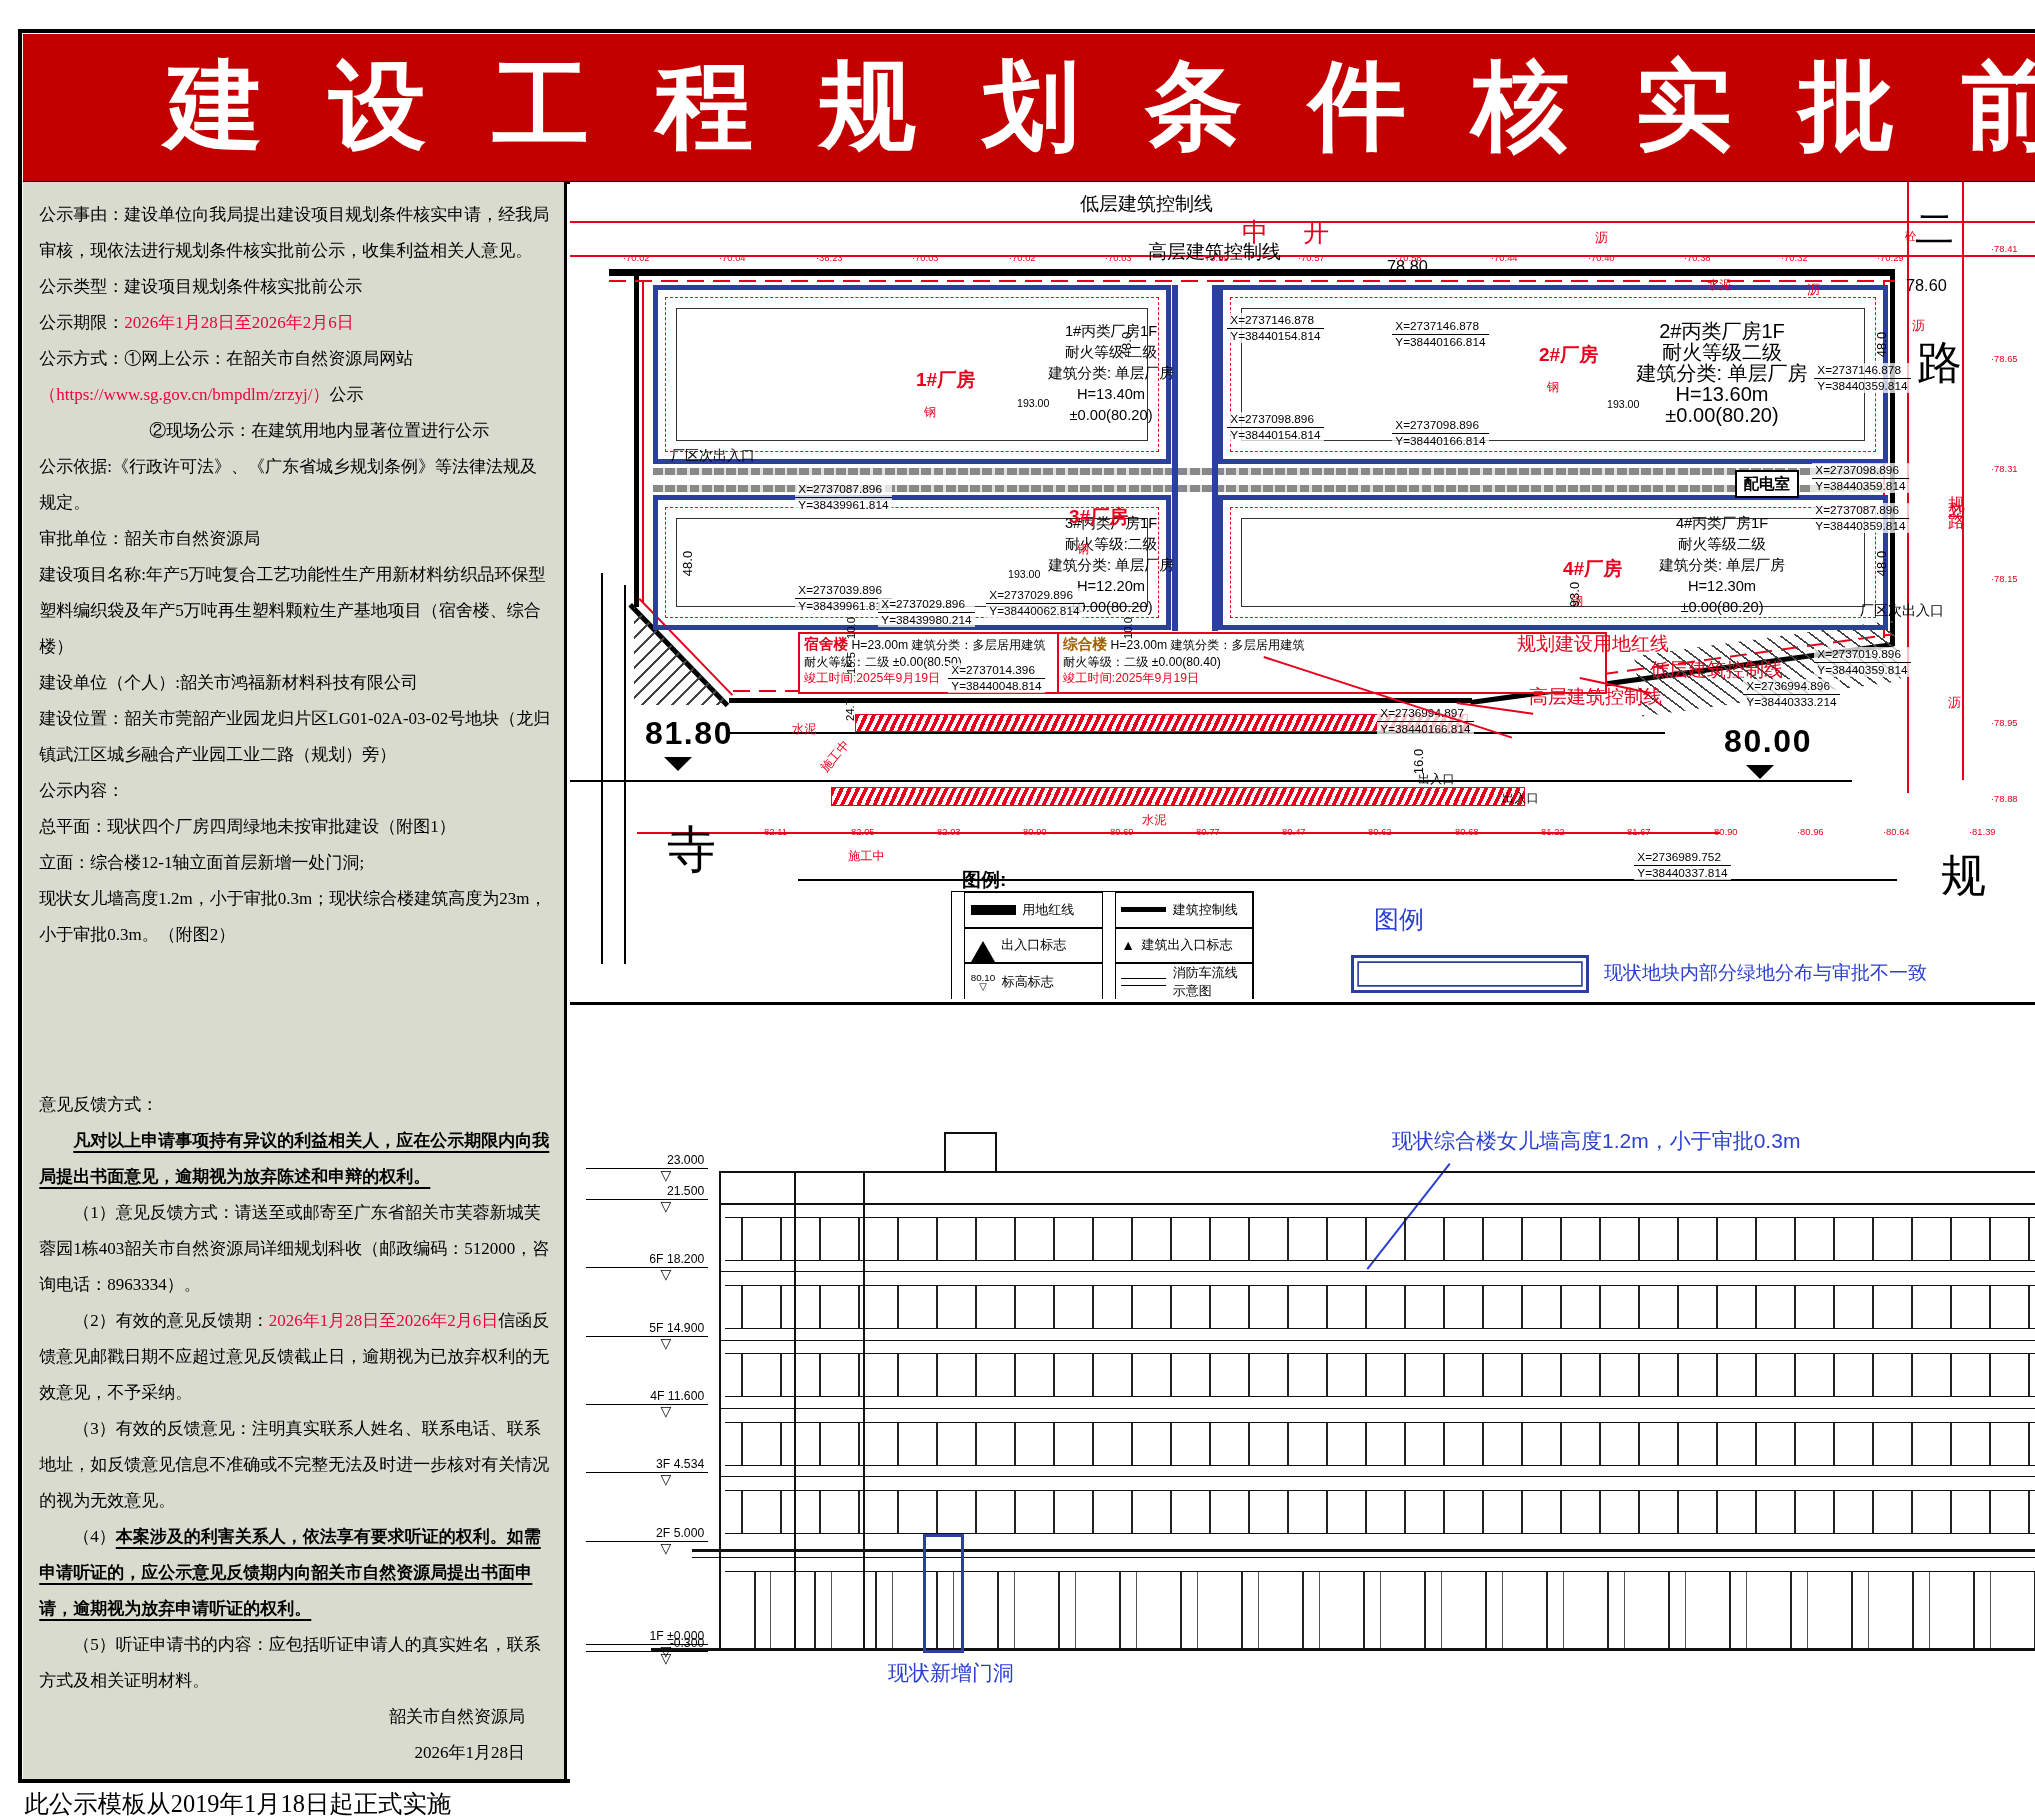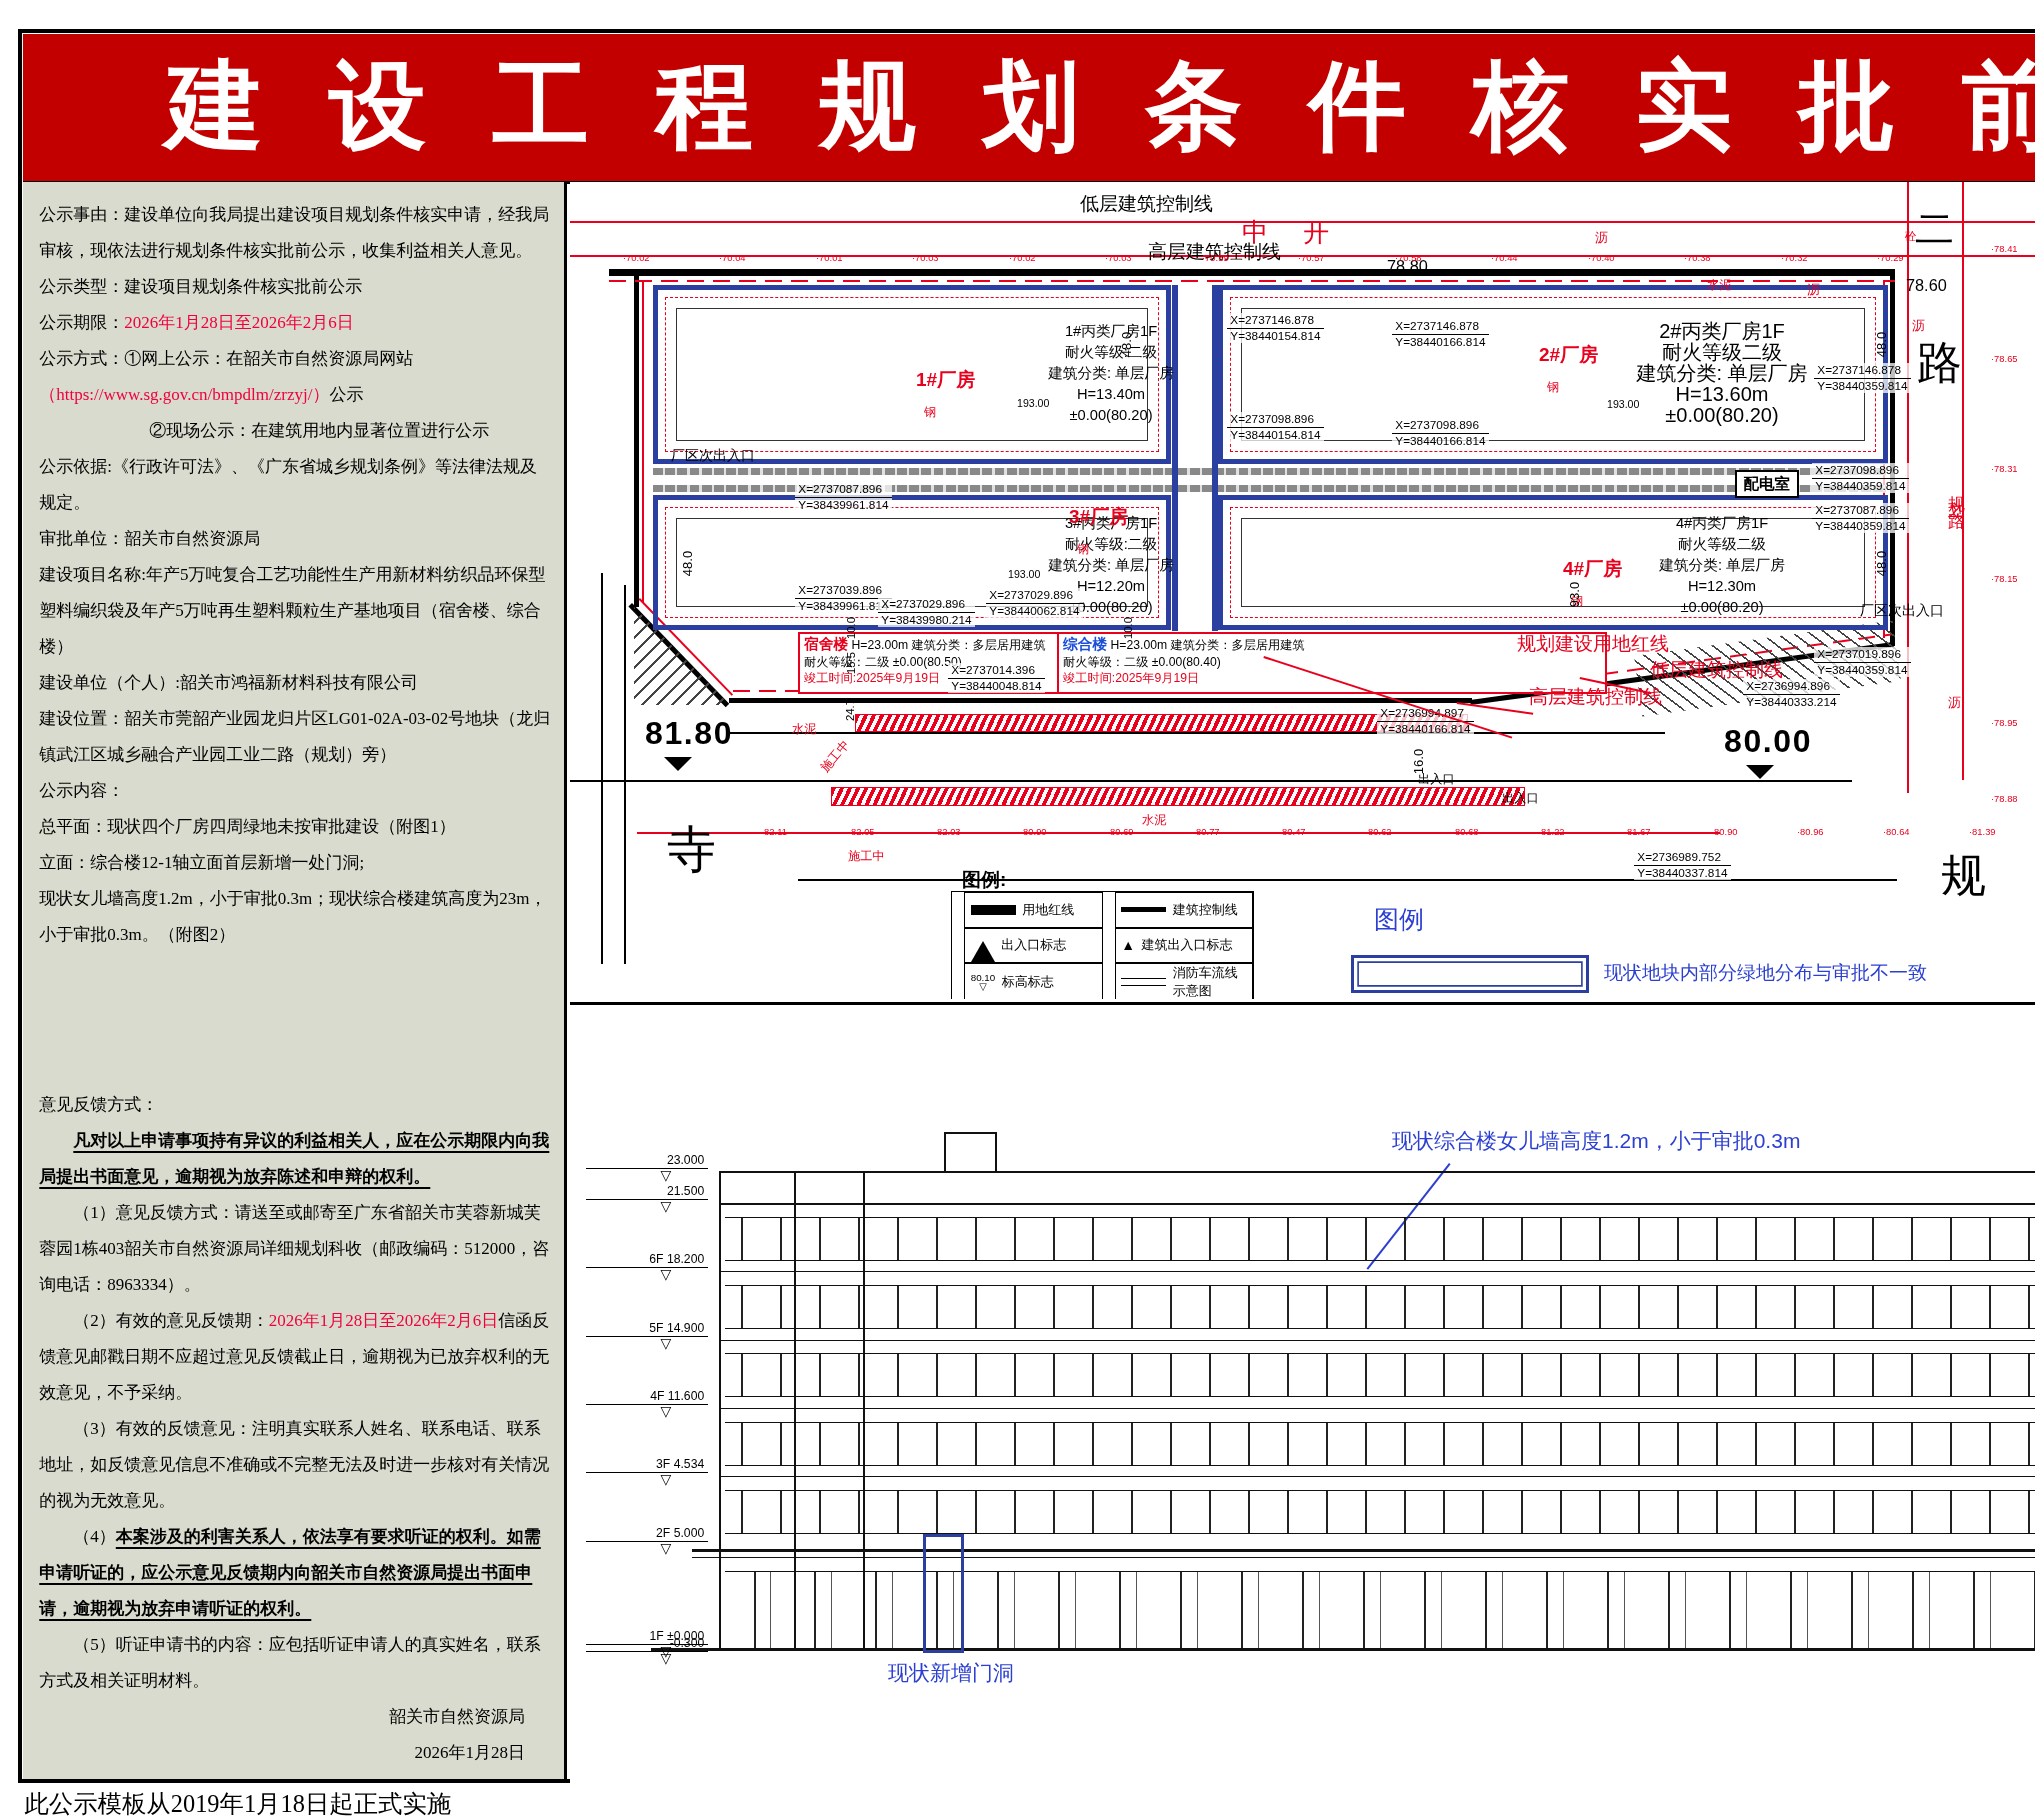--- a/index.html
+++ b/index.html
@@ -225,21 +225,21 @@
 
     <div id="dorms">
 
     <div style="position: absolute; border: 2.4px solid rgb(232, 0, 28); background: rgb(255, 255, 255); font-size: 12.2px; line-height: 16.3px; padding: 2.4px 4.1px; box-sizing: border-box; left: 228px; top: 450px; width: 550px; height: 62px;">
           <span style="color:#e8001c;font-weight:700;font-size:14.7px;">宿舍楼</span>
           <span>H=23.00m  建筑分类：多层居用建筑</span><br>
           <span>耐火等级：二级   ±0.00(80.50)</span><br>
           <span style="color:#e8001c;">竣工时间:2025年9月19日</span>
         </div>
         <div style="position: absolute; border: 2.4px solid rgb(232, 0, 28); background: rgb(255, 255, 255); font-size: 12.2px; line-height: 16.3px; padding: 2.4px 4.1px; box-sizing: border-box; left: 487px; top: 450px; width: 550px; height: 62px;">
-          <span style="color:#1d4ed8;font-weight:700;font-size:14.7px;">综合楼</span>
+          <span style="color:#a16207;font-weight:700;font-size:14.7px;">综合楼</span>
           <span>H=23.00m  建筑分类：多层居用建筑</span><br>
           <span>耐火等级：二级   ±0.00(80.40)</span><br>
           <span style="color:#e8001c;">竣工时间:2025年9月19日</span>
         </div>
       </div>
 
     <div class="boxlab" style="left:1165px;top:288px;">配电室</div>
 
     <div id="coords">
 
@@ -401,21 +401,21 @@
           <span>消防车流线示意图</span>
         </div>
     </div>
 
     <div class="tx blue" style="left:804px;top:721px;font-size:25px;">图例</div>
     <div class="bluebox" style="left:781px;top:773px;width:232px;height:32px;"></div>
     <div class="tx blue" style="left:1034px;top:778px;font-size:19px;">现状地块内部分绿地分布与审批不一致</div>
 
   <div class="spot" style="left: 53px; top: 70px;">·70.02</div>
       <div class="spot" style="left: 149px; top: 70px;">·70.04</div>
-      <div class="spot" style="left: 246px; top: 70px;">·70.01</div>
+      <div class="spot" style="left: 246px; top: 70px;">·38.23</div>
       <div class="spot" style="left: 342px; top: 70px;">·70.03</div>
       <div class="spot" style="left: 439px; top: 70px;">·70.02</div>
       <div class="spot" style="left: 535px; top: 70px;">·70.03</div>
       <div class="spot" style="left: 632px; top: 70px;">·70.59</div>
       <div class="spot" style="left: 728px; top: 70px;">·70.57</div>
       <div class="spot" style="left: 825px; top: 70px;">·70.58</div>
       <div class="spot" style="left: 921px; top: 70px;">·70.44</div>
       <div class="spot" style="left: 1018px; top: 70px;">·70.40</div>
       <div class="spot" style="left: 1114px; top: 70px;">·70.38</div>
       <div class="spot" style="left: 1211px; top: 70px;">·70.32</div>

